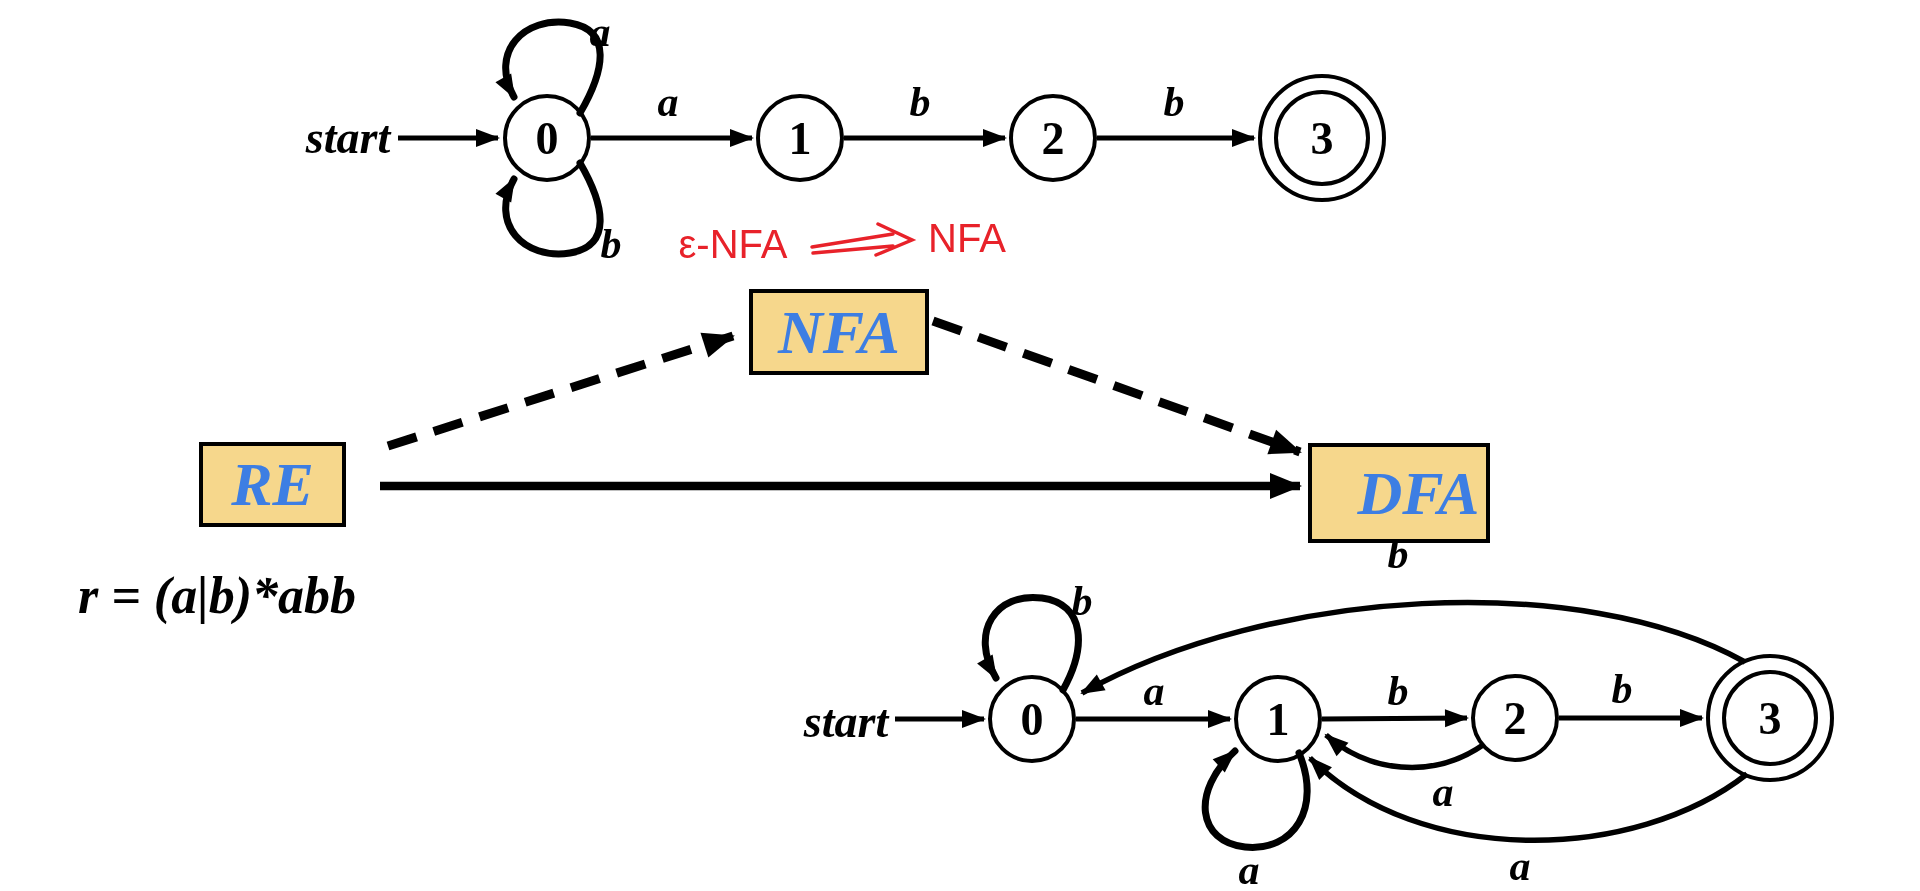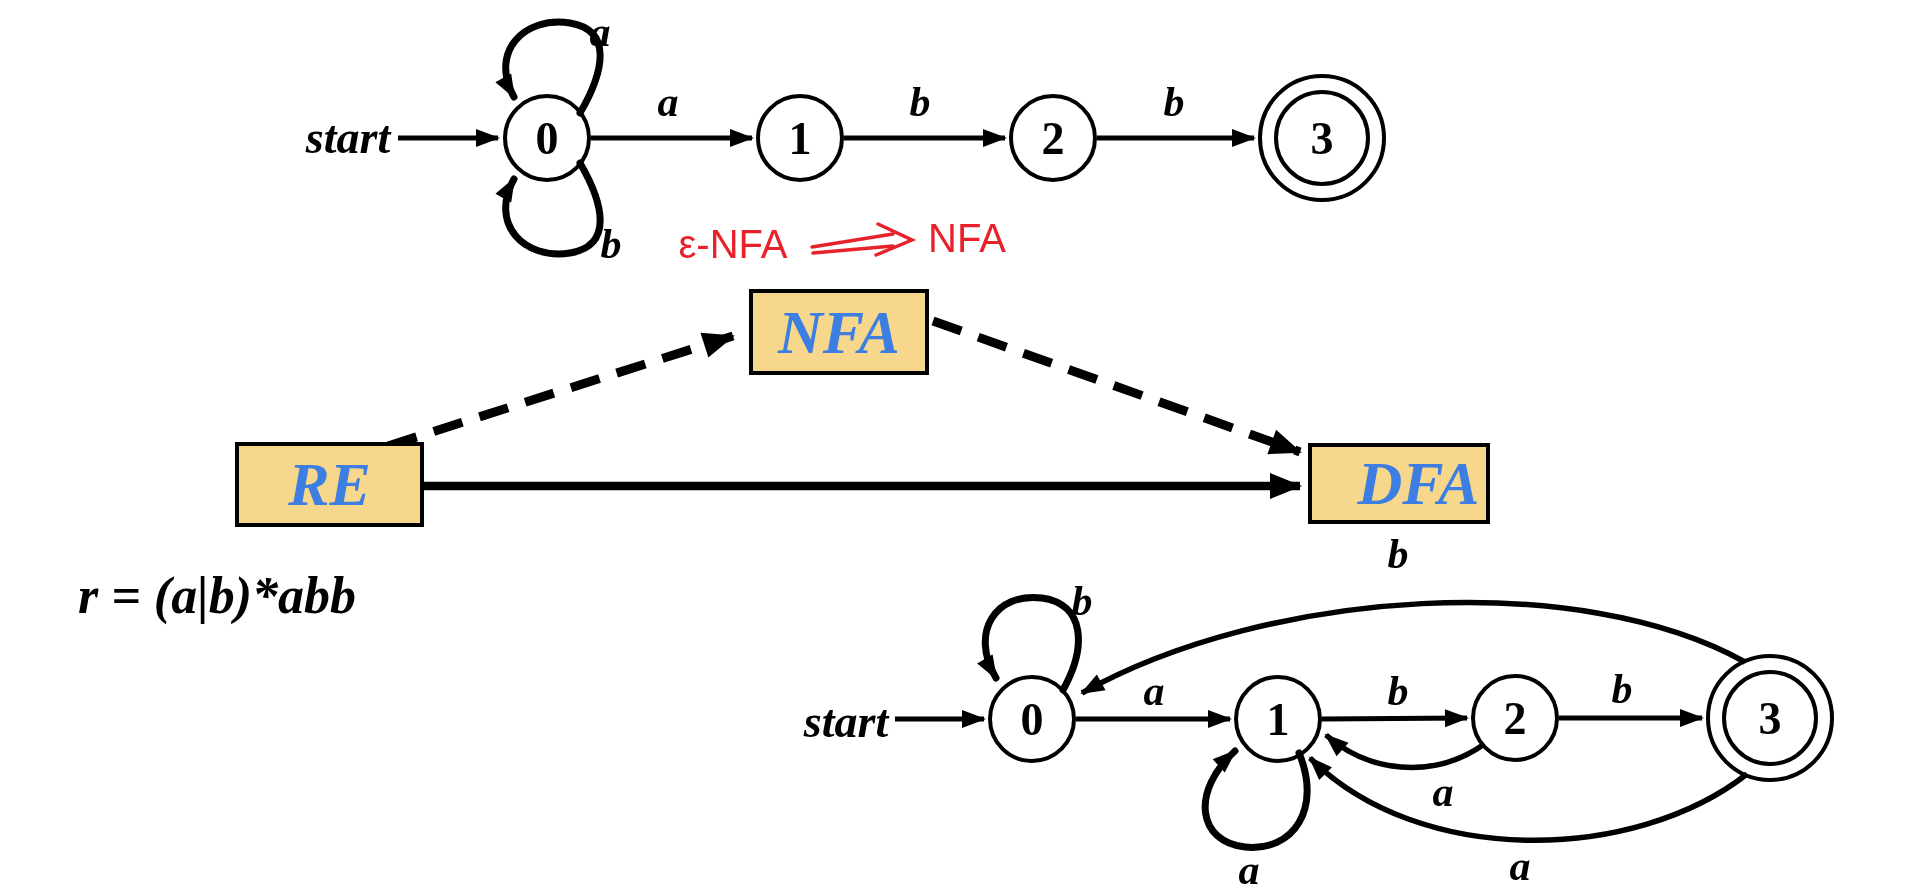--- a/index.html
+++ b/index.html
@@ -128,27 +128,27 @@
       <text class="edge-label" x="1443" y="806" text-anchor="middle" fill="#000000" stroke="none">a</text>
 
       <path d="M 1299,753 C 1322,808 1294,852 1245,847 C 1198,842 1190,792 1235,751" stroke-width="7" stroke-linecap="round" marker-end="url(#ah)"></path>
       <text class="edge-label" x="1249" y="884" text-anchor="middle" fill="#000000" stroke="none">a</text>
 
       <path d="M 1747,774 C 1635,862 1420,868 1310,758" stroke-width="5.5" marker-end="url(#ah)"></path>
       <text class="edge-label" x="1520" y="880" text-anchor="middle" fill="#000000" stroke="none">a</text>
     </g>
   </svg>
 
-  <div class="flow-box" style="left:199px;top:442px;width:189px;height:85px;margin-left:36px;">
+  <div class="flow-box" style="left:199px;top:442px;width:147px;height:85px;">
     <span>RE</span>
   </div>
   <div class="flow-box" style="left:749px;top:289px;width:180px;height:86px;">
     <span>NFA</span>
   </div>
-  <div class="flow-box" style="left:1308px;top:443px;width:182px;height:81px;padding-left:39px;">
+  <div class="flow-box" style="left:1308px;top:443px;width:182px;height:100px;padding-left:39px;">
     <span>DFA</span>
   </div>
 
   <div class="regex">
     <span>r = (a|b)*abb</span>
   </div>
 
 </div>
 
 </body></html>

